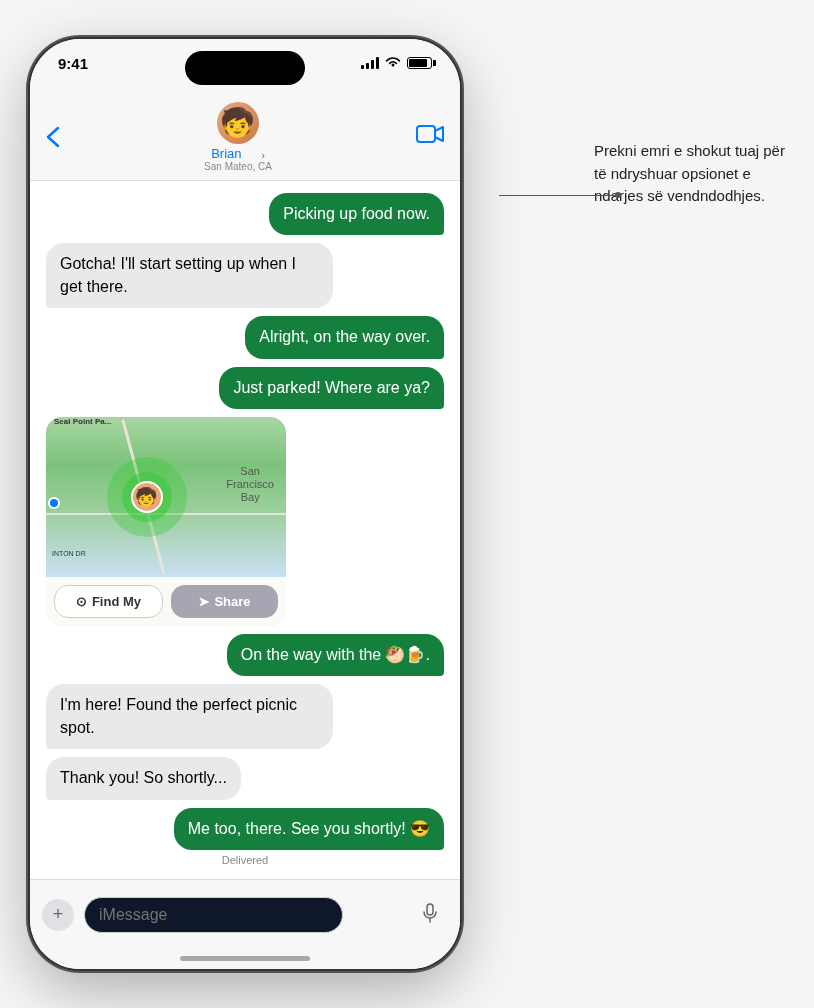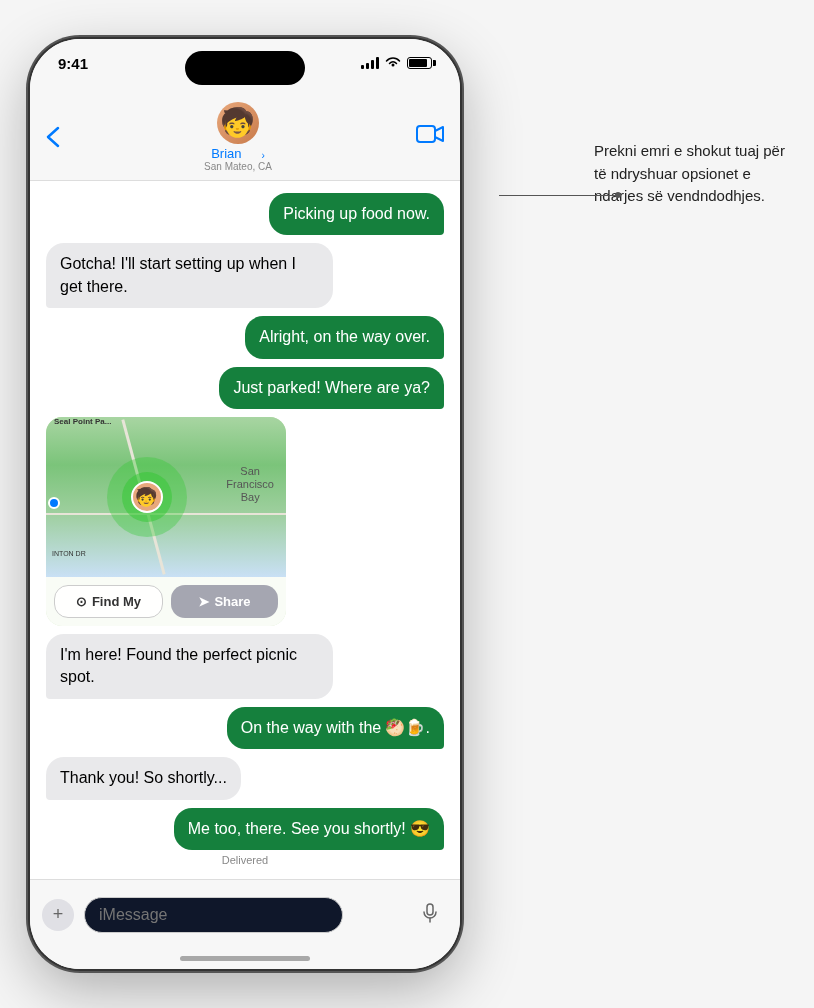--- a/index.html
+++ b/index.html
@@ -568,26 +568,26 @@
           <span>⊙</span>
           <span>Find My</span>
         </div>
         <div class="map-btn map-btn-share">
           <span>➤</span>
           <span>Share</span>
         </div>
       </div>
     </div>
 
+    <div class="msg-bubble msg-sent">
+      <span>On the way with the 🥙🍺.</span>
+    </div>
+
     <div class="msg-bubble msg-received">
       <span>I'm here! Found the perfect picnic spot.</span>
-    </div>
-
-    <div class="msg-bubble msg-sent">
-      <span>On the way with the 🥙🍺.</span>
     </div>
 
     <div class="msg-bubble msg-received">
       <span>Thank you! So shortly...</span>
     </div>
 
     <div class="msg-bubble msg-sent">
       <span>Me too, there. See you shortly! 😎</span>
     </div>
 

